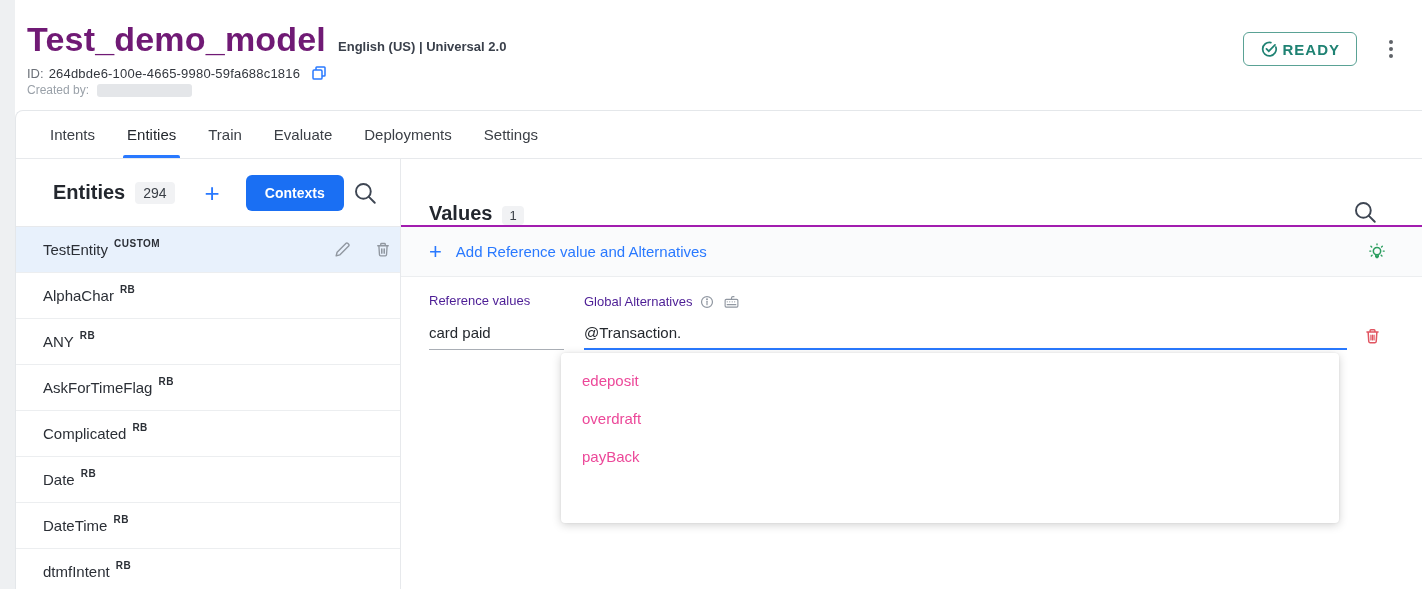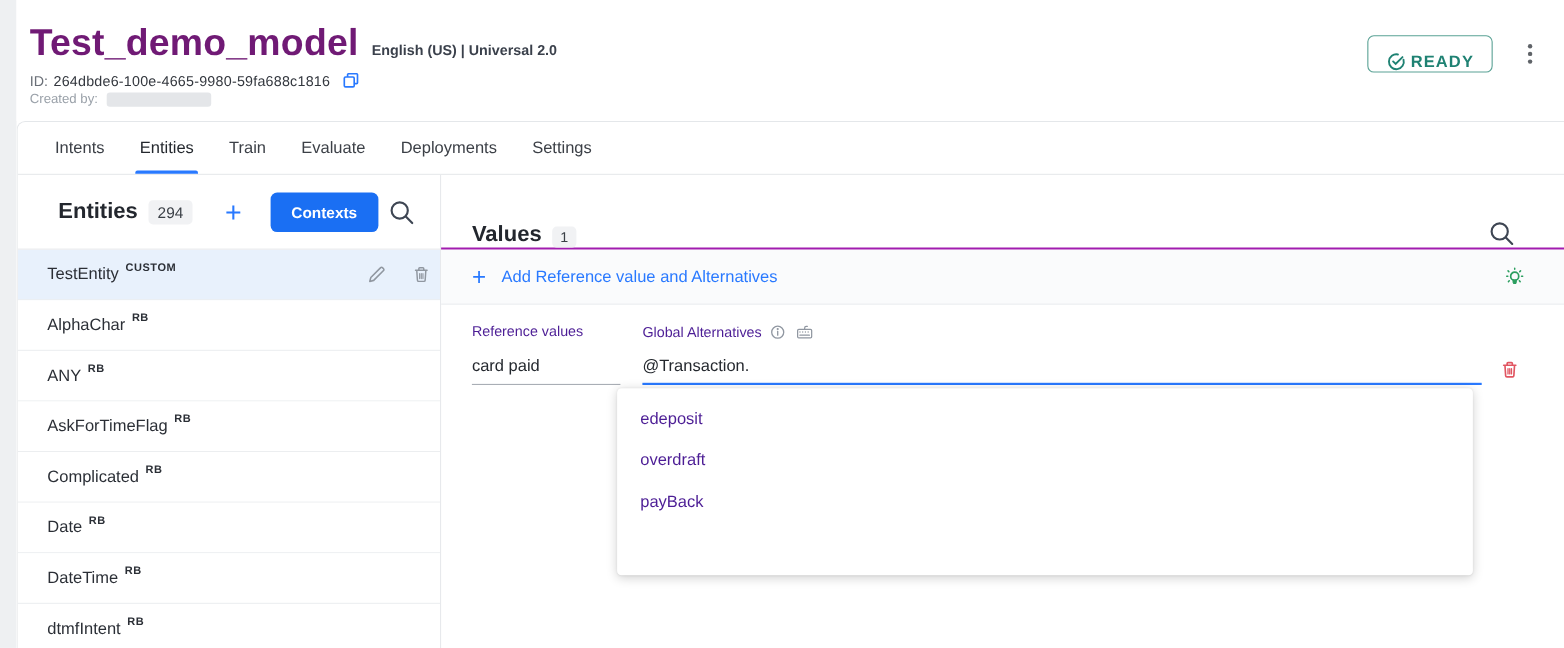--- a/index.html
+++ b/index.html
@@ -21,21 +21,21 @@
   .model-title { font-size:34px; font-weight:700; color:#701a75; letter-spacing:0.2px; }
   .model-subtitle { font-size:13px; font-weight:700; color:#3a404b; margin-left:12px; }
   .id-row { position:absolute; left:12px; top:64px; display:flex; align-items:center; font-size:13px; }
   .id-label { color:#6b7078; margin-right:5px; }
   .id-value { color:#33373e; letter-spacing:0.2px; }
   .copy-btn { margin-left:10px; width:18px; height:18px; cursor:pointer; display:inline-flex; }
   .createdby-row { position:absolute; left:12px; top:83px; display:flex; align-items:center; font-size:12px; color:#9aa1a9; }
   .redacted { width:95px; height:13px; background:#e4e6e9; border-radius:3px; margin-left:8px; }
   .ready-badge {
     position:absolute; right:65px; top:32px; height:34px;
-    display:flex; align-items:flex-end; gap:4px;
+    display:flex; align-items:center; gap:4px;
     border:1px solid #5aa295; border-radius:6px; padding:0 16px;
     color:#1f8273; font-size:15px; font-weight:700; letter-spacing:1px;
     background:#fff; cursor:pointer;
   }
   .kebab { position:absolute; right:22px; top:38px; width:18px; height:22px;
     display:flex; flex-direction:column; align-items:center; justify-content:center; gap:3px; cursor:pointer; }
   .kebab span { width:4px; height:4px; border-radius:50%; background:#5f6368; }
   
   .card {
     position:absolute; left:15px; top:110px; width:1407px; height:479px;
@@ -80,21 +80,21 @@
   .ref-input { width:135px; border:none; border-bottom:1px solid #a9aeb5; font-size:15px; color:#24282e;
     padding:4px 0 8px 0; font-family:inherit; outline:none; background:transparent; }
   .alt-input { width:763px; margin-left:20px; border:none; border-bottom:2px solid #2979ff; font-size:15px; color:#24282e;
     padding:4px 0 7px 0; font-family:inherit; outline:none; background:transparent; }
   .trash-btn { margin-left:16px; margin-bottom:4px; cursor:pointer; display:flex; }
   .dropdown {
     position:absolute; left:160px; top:194px; width:778px; height:170px;
     background:#fff; border-radius:4px; box-shadow:0 2px 10px rgba(0,0,0,0.18), 0 0 2px rgba(0,0,0,0.08);
     padding:9px 0; z-index:10;
   }
-  .dropdown-item { height:38px; line-height:38px; padding-left:21px; font-size:15px; color:#4c1d95; cursor:pointer; }
+  .dropdown-item { height:38px; line-height:38px; padding-left:21px; font-size:15px; color:#ec4899; cursor:pointer; }
   svg { display:block; }
 </style>
 </head>
 <body>
 
 <div class="left-gutter"></div>
 
 <div class="top-header">
   <div class="title-row">
     <span class="model-title">Test_demo_model</span>

